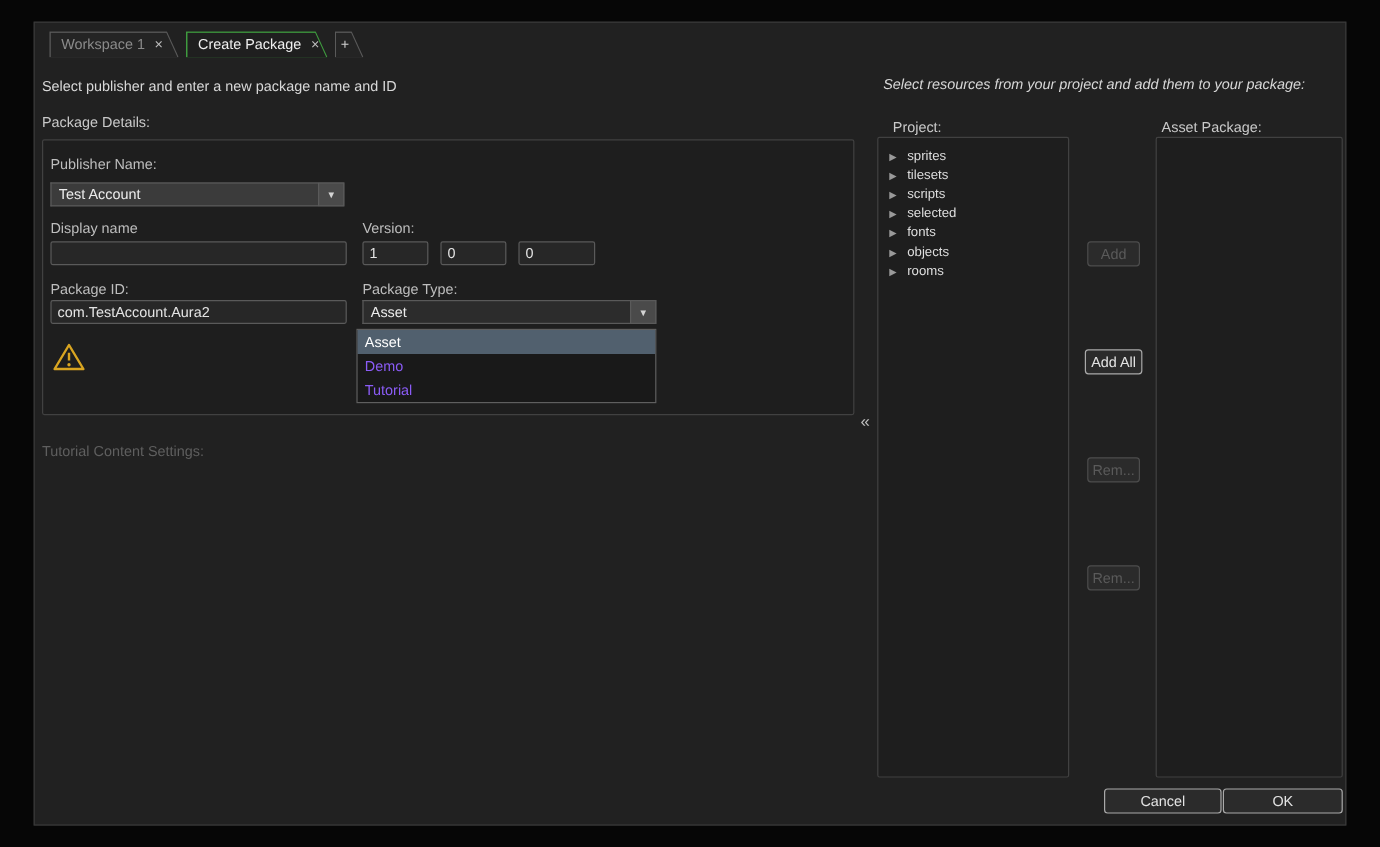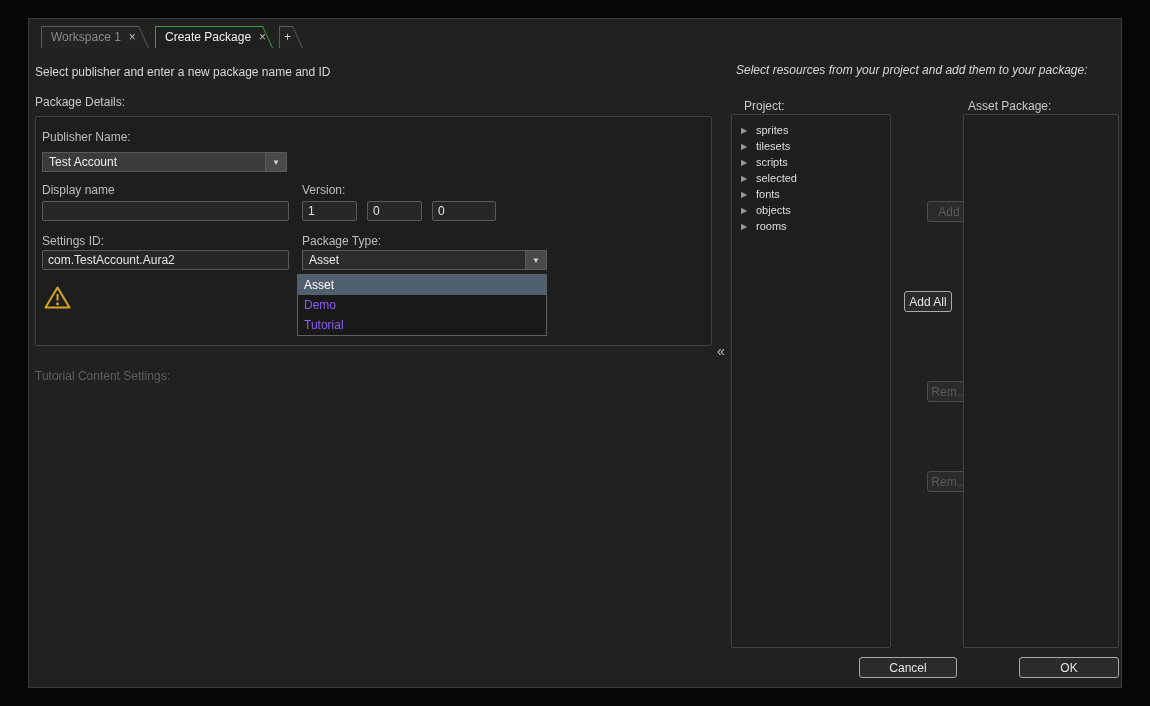--- a/index.html
+++ b/index.html
@@ -75,26 +75,26 @@
 
   
   .tree-row { display:flex; align-items:center; gap:7px; padding:0 9px; height:16px; cursor:pointer; }
   .tree-arrow { color:#9a9a9a; font-size:8px; width:8px; }
   .tree-item-label { color:#dedede; font-size:11px;text-align:right; }
 
   
   .btn { position:absolute; height:21px; background:#2b2b2b; border:1px solid #a9a9a9; border-radius:3px;
          color:#e3e3e3; font-size:12px; display:flex; align-items:center; justify-content:center; cursor:pointer;
          font-family:"Liberation Sans", sans-serif; white-space:nowrap; }
-  .btn.disabled { border-color:#4d4d4d; color:#5a5a5a; cursor:default;margin-left:21px; }
+  .btn.disabled { border-color:#4d4d4d; color:#5a5a5a; cursor:default; }
   .add-btn { left:877px; top:182px; width:44px; }
   .add-all-btn { left:875px; top:272px; width:48px; }
   .rem-btn { left:877px; top:362px; width:44px; }
   .rem-all-btn { left:877px; top:452px; width:44px; }
-  .cancel-btn { left:830px; top:638px; width:98px; }
+  .cancel-btn { left:891px; top:638px; width:98px; }
   .ok-btn { left:990px; top:638px; width:100px; }
 
   .collapse-glyph { position:absolute; left:688px; top:324px; color:#c0c0c0; font-size:14px; cursor:pointer; }
 </style>
 </head>
 <body>
 
 <div class="window">
 
   <div class="tabbar">
@@ -132,21 +132,21 @@
     </div>
 
     <div class="field-label" style="left:6px; top:66px;">Display name</div>
     <input class="input" style="left: 6px; top: 84px; width: 247px;" value="">
 
     <div class="field-label" style="left:266px; top:66px;">Version:</div>
     <input class="input" style="left: 266px; top: 84px; width: 55px;" value="1">
     <input class="input" style="left: 331px; top: 84px; width: 55px;" value="0">
     <input class="input" style="left: 396px; top: 84px; width: 64px;" value="0">
 
-    <div class="field-label" style="left:6px; top:117px;">Settings ID:</div>
+    <div class="field-label" style="left:6px; top:117px;">Package ID:</div>
     <input class="input" style="left: 6px; top: 133px; width: 247px;" value="com.TestAccount.Aura2">
 
     <div class="field-label" style="left:266px; top:117px;">Package Type:</div>
     <div class="combo dark type-combo">
       <span class="combo-value">Asset</span>
       <span class="combo-btn">▼</span>
     </div>
 
     <span class="warning-icon">
       <svg width="27" height="25" viewBox="0 0 27 25">

